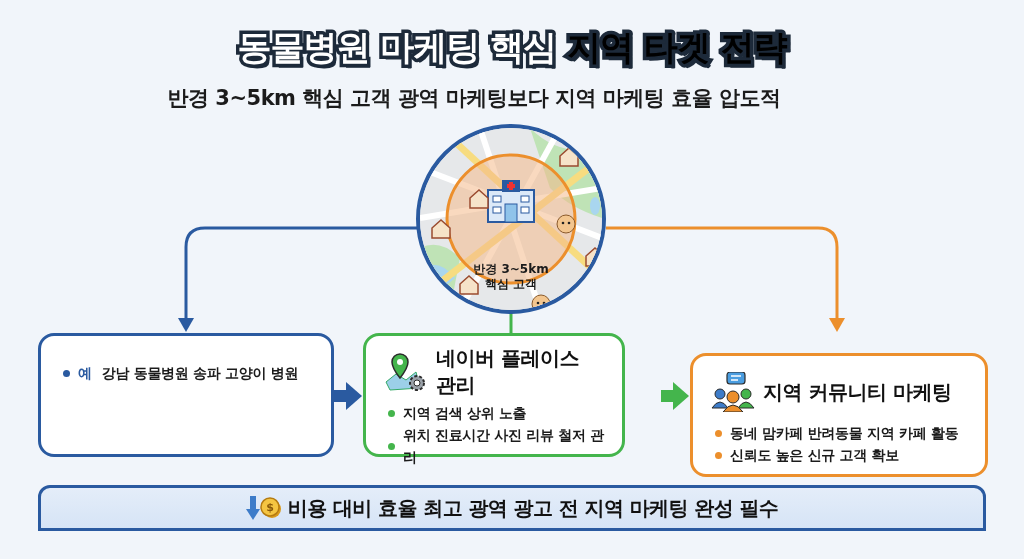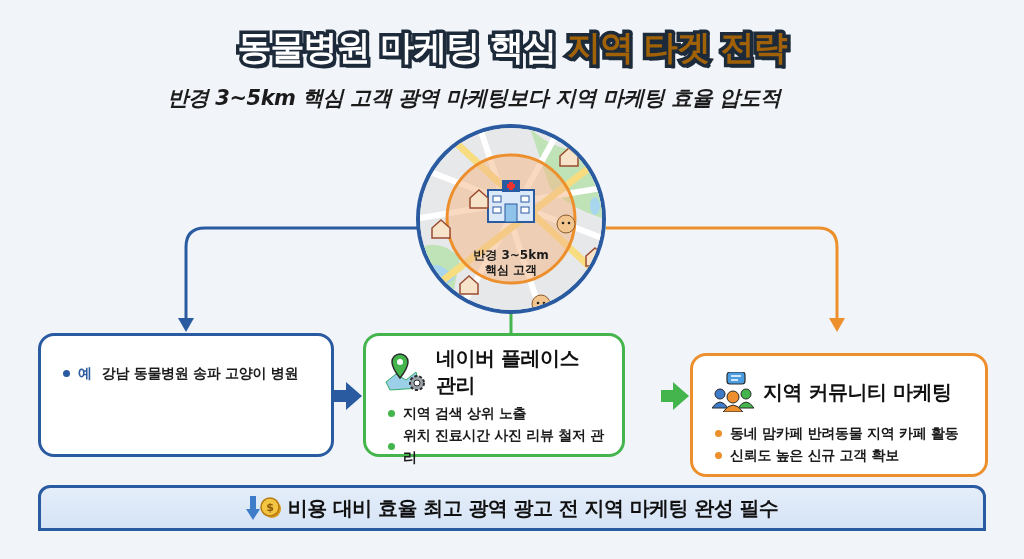--- a/index.html
+++ b/index.html
@@ -13,36 +13,36 @@
   .title {
     position: absolute; top: 22px; left: 0; width: 1024px;
     text-align: center; font-size: 34px; font-weight: 900; letter-spacing: -1px;
     line-height: 50px;
   }
   .title span {
     -webkit-text-stroke: 7px #1d2a3a; paint-order: stroke fill;
     text-shadow: 3px 4px 0 #1d2a3a;
   }
   .title .t-dark { color: #ffffff; }
-  .title .t-green { color: #a16207; }
+  .title .t-green { color: #000000; }
   .subtitle {
     position: absolute; top: 84px; left: 0; width: 948px; text-align: center;
-    font-size: 21px; font-weight: bold; letter-spacing: -0.5px; color: #1b1b1b; font-style: italic;
+    font-size: 21px; font-weight: bold; letter-spacing: -0.5px; color: #1b1b1b;
   }
 
   svg.connectors { position: absolute; left: 0; top: 0; width: 1024px; height: 559px; }
 
   .map-circle {
     position: absolute; left: 416px; top: 124px; width: 190px; height: 190px;
     border-radius: 50%; border: 4px solid #2a5aa0; overflow: hidden;
     background: #e3e6ea;
   }
   .map-circle svg { position: absolute; left: 0; top: 0; }
   .center-label {
-    position: absolute; left: 0; top: 120px; width: 182px; text-align: center;
+    position: absolute; left: 0; top: 134px; width: 182px; text-align: center;
     font-size: 12px; font-weight: bold; line-height: 15px; color: #1b1b1b;
   }
 
   .card {
     position: absolute; top: 333px; width: 296px; height: 124px;
     background: #ffffff; border-radius: 16px; border: 3px solid;
     padding: 16px 18px 10px 18px;
   }
   .card.blue { left: 38px; border-color: #2a5aa0; }
   .card.green { left: 363px; width: 262px; border-color: #44b54c; }

